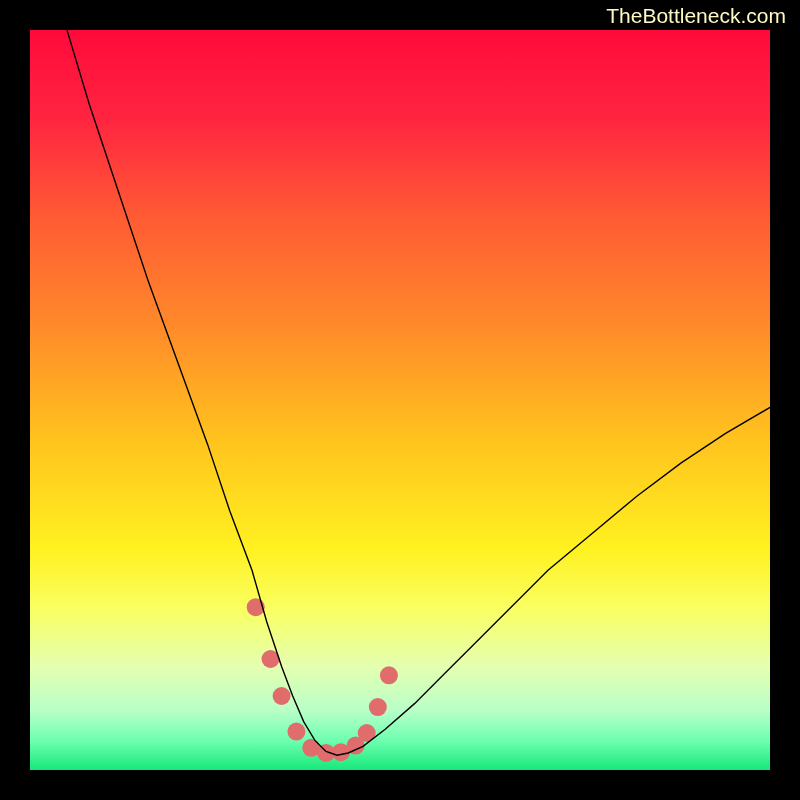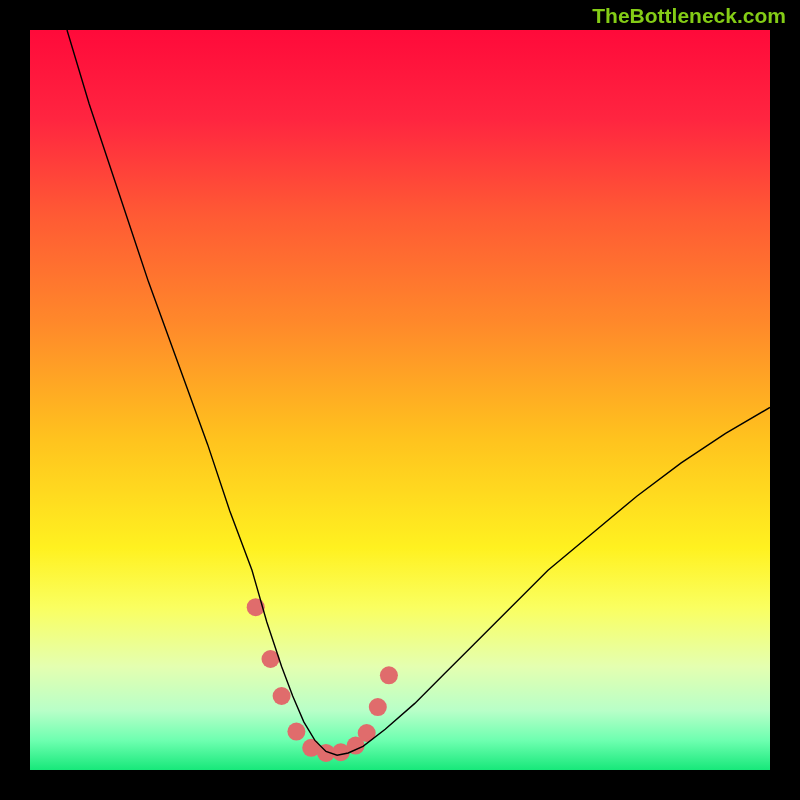--- a/index.html
+++ b/index.html
@@ -8,23 +8,23 @@
     width: 800px;
     height: 800px;
     background: #000;
     position: relative;
     font-family: Arial, sans-serif;
   }
   .watermark {
     position: absolute;
     top: 4px;
     right: 14px;
-    color: #84cc16;
+    color: #fef9c3;
     font-size: 21px;
-    font-weight: 700;
+    font-weight: 400;
     z-index: 10;
   }
   .plot-area {
     position: absolute;
     left: 30px;
     top: 30px;
     width: 740px;
     height: 740px;
     overflow: hidden;
   }

